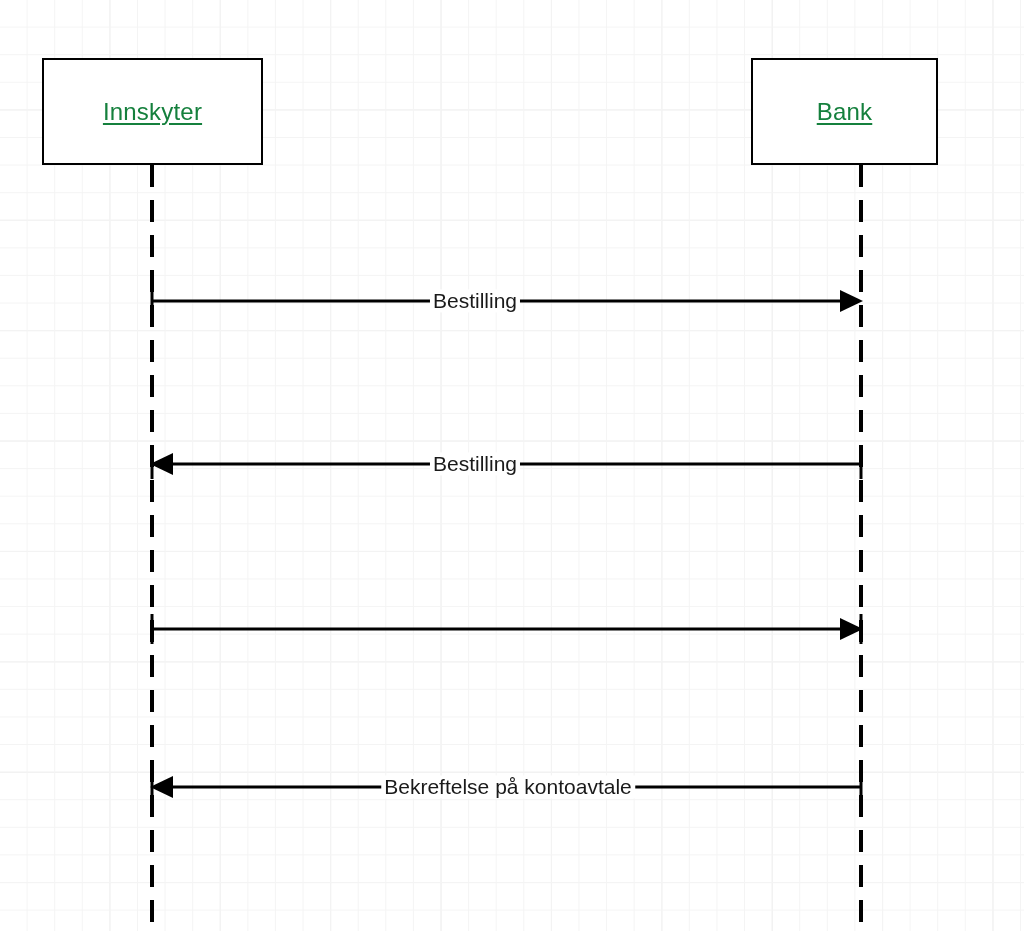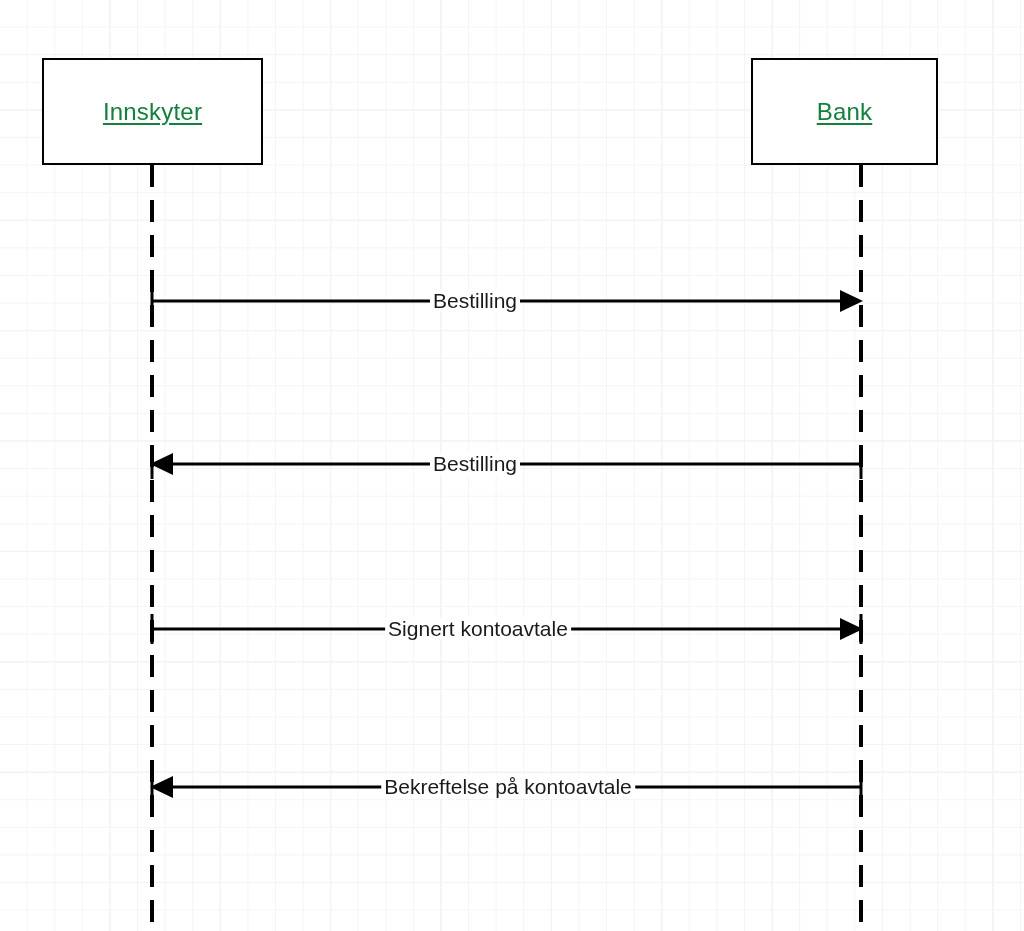--- a/index.html
+++ b/index.html
@@ -108,17 +108,16 @@
   </div>
 
   <div class="actor-box" style="left:751px; top:58px; width:187px; height:107px;">
     <span class="actor-label">Bank</span>
   </div>
 
   <div class="msg-label" style="left:475px; top:301px;">Bestilling</div>
 
   <div class="msg-label" style="left:475px; top:464px;">Bestilling</div>
 
-  <div class="msg-label" style="left:478px; top:629px;">Signert kontoavtale</div>
 
   <div class="msg-label" style="left:508px; top:787px;">Bekreftelse på kontoavtale</div>
 
 </div>
 
 </body></html>

